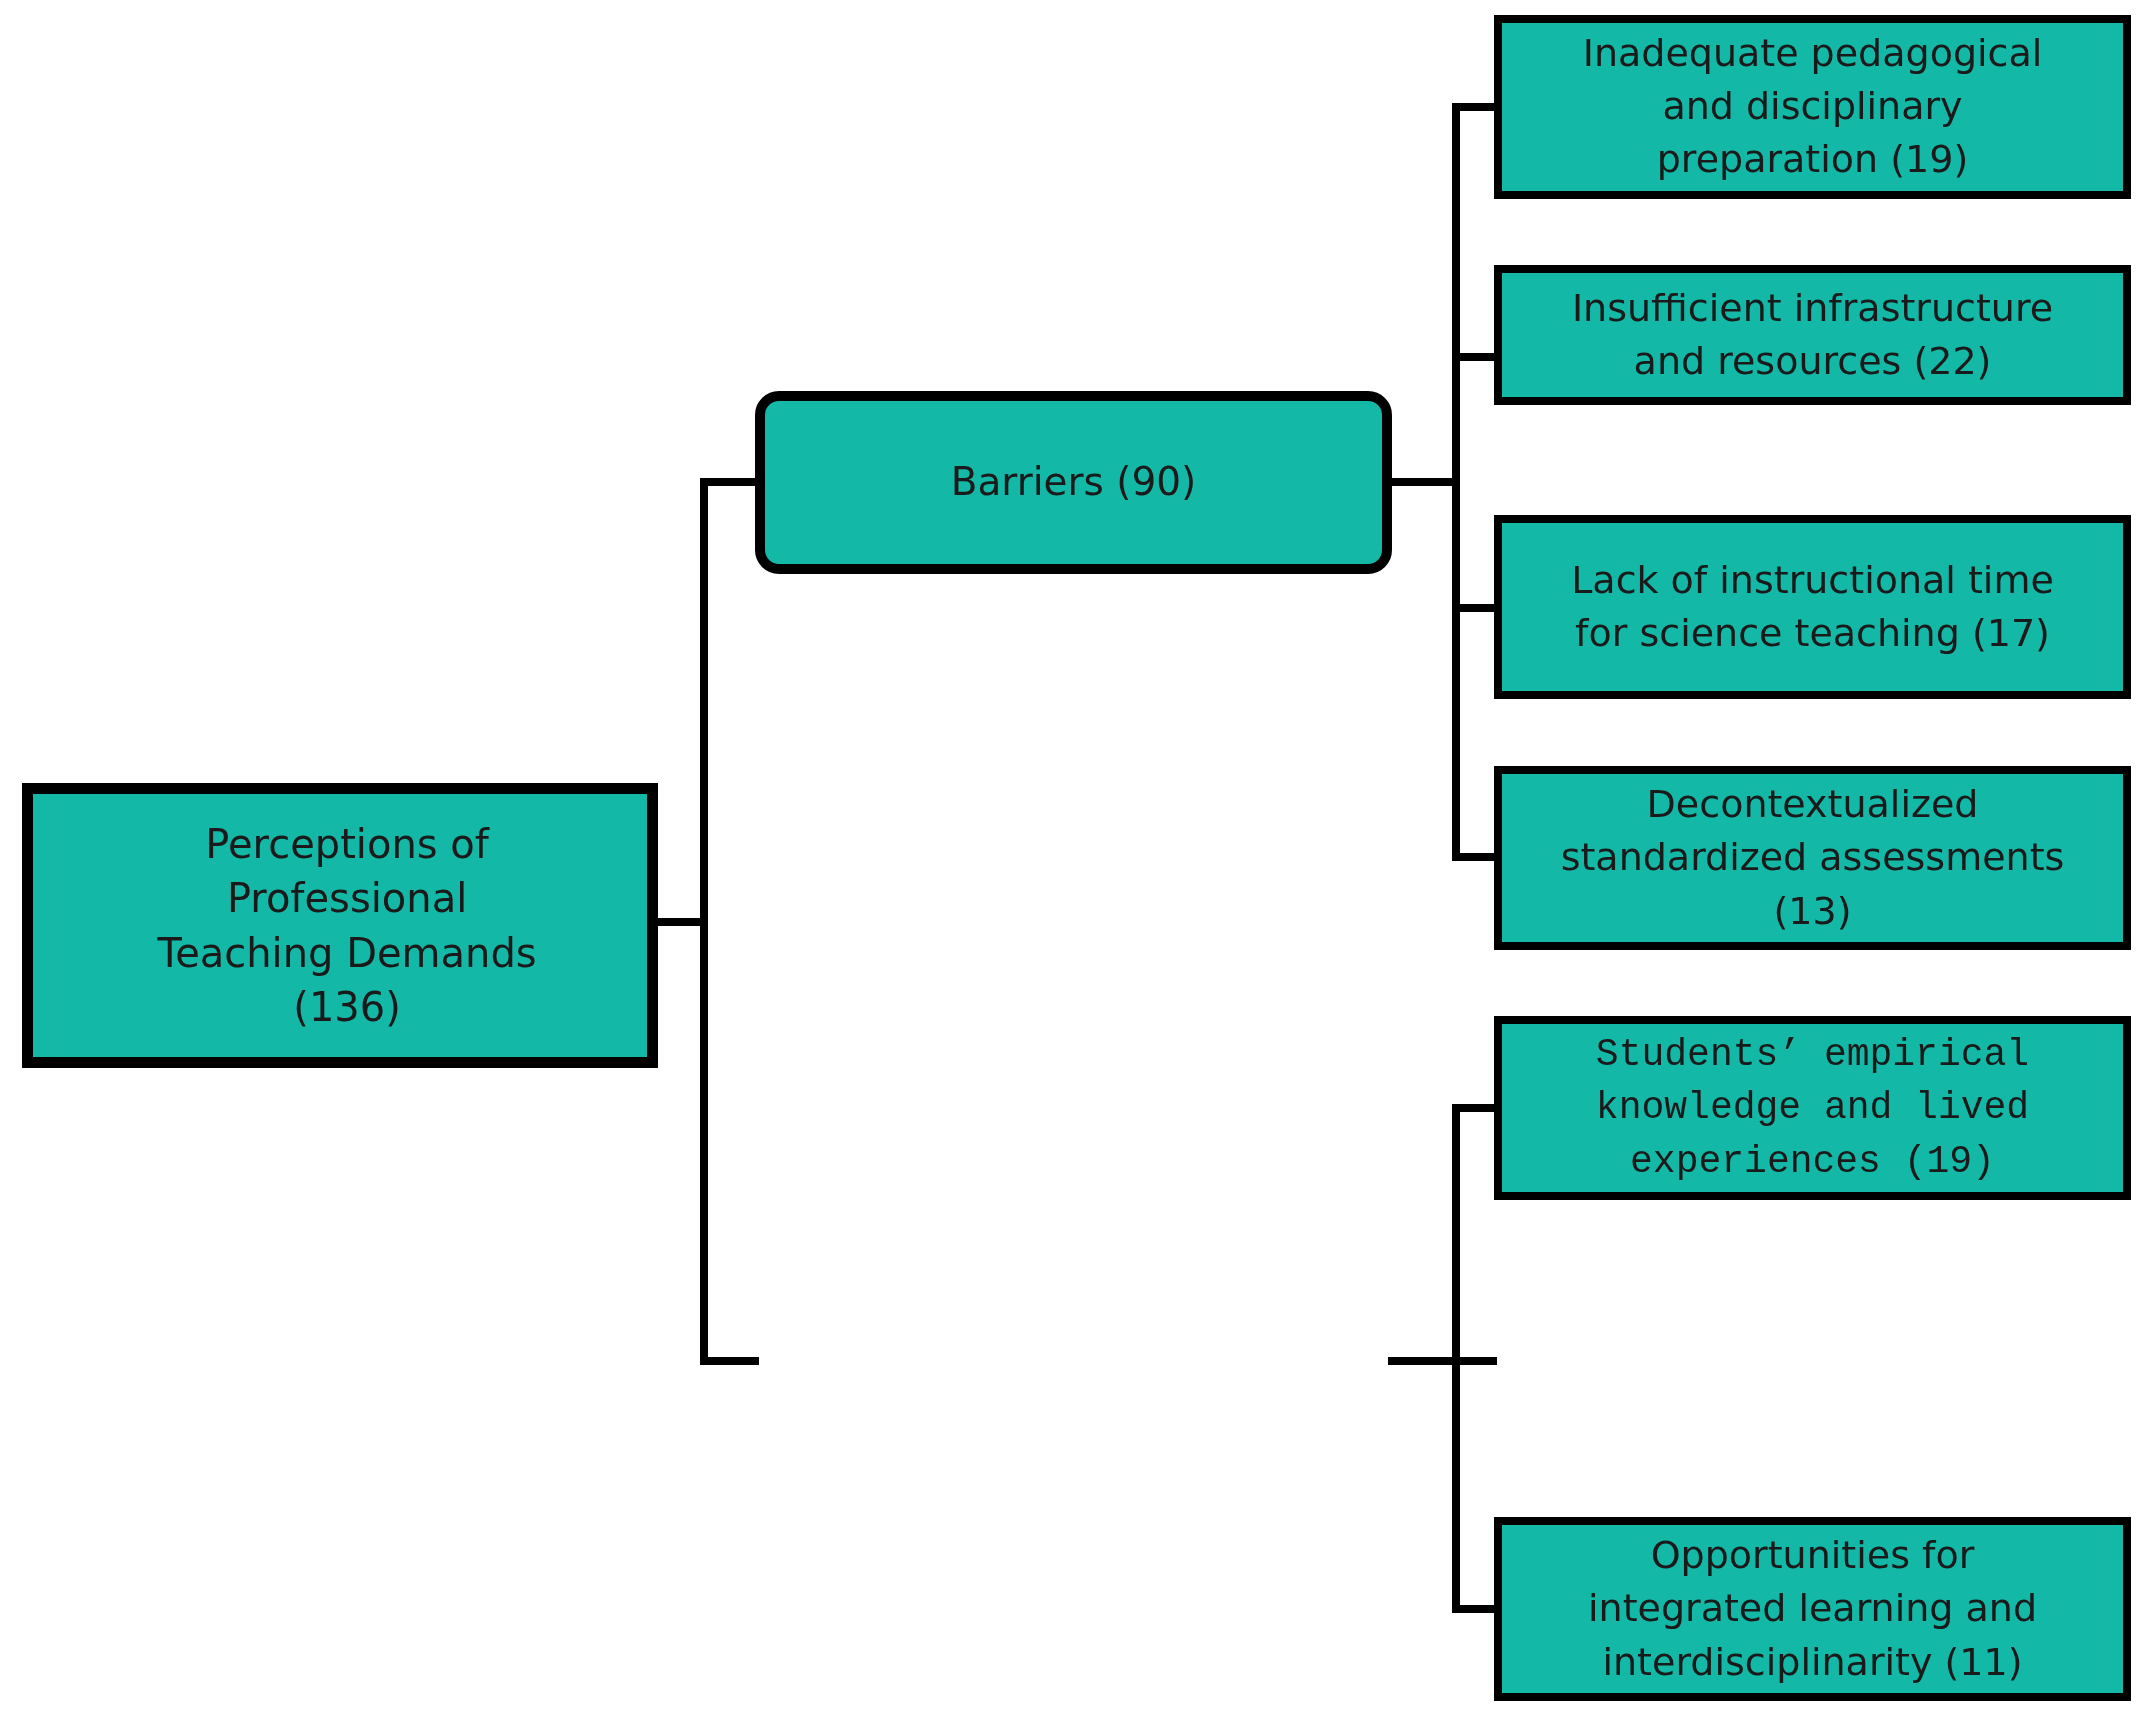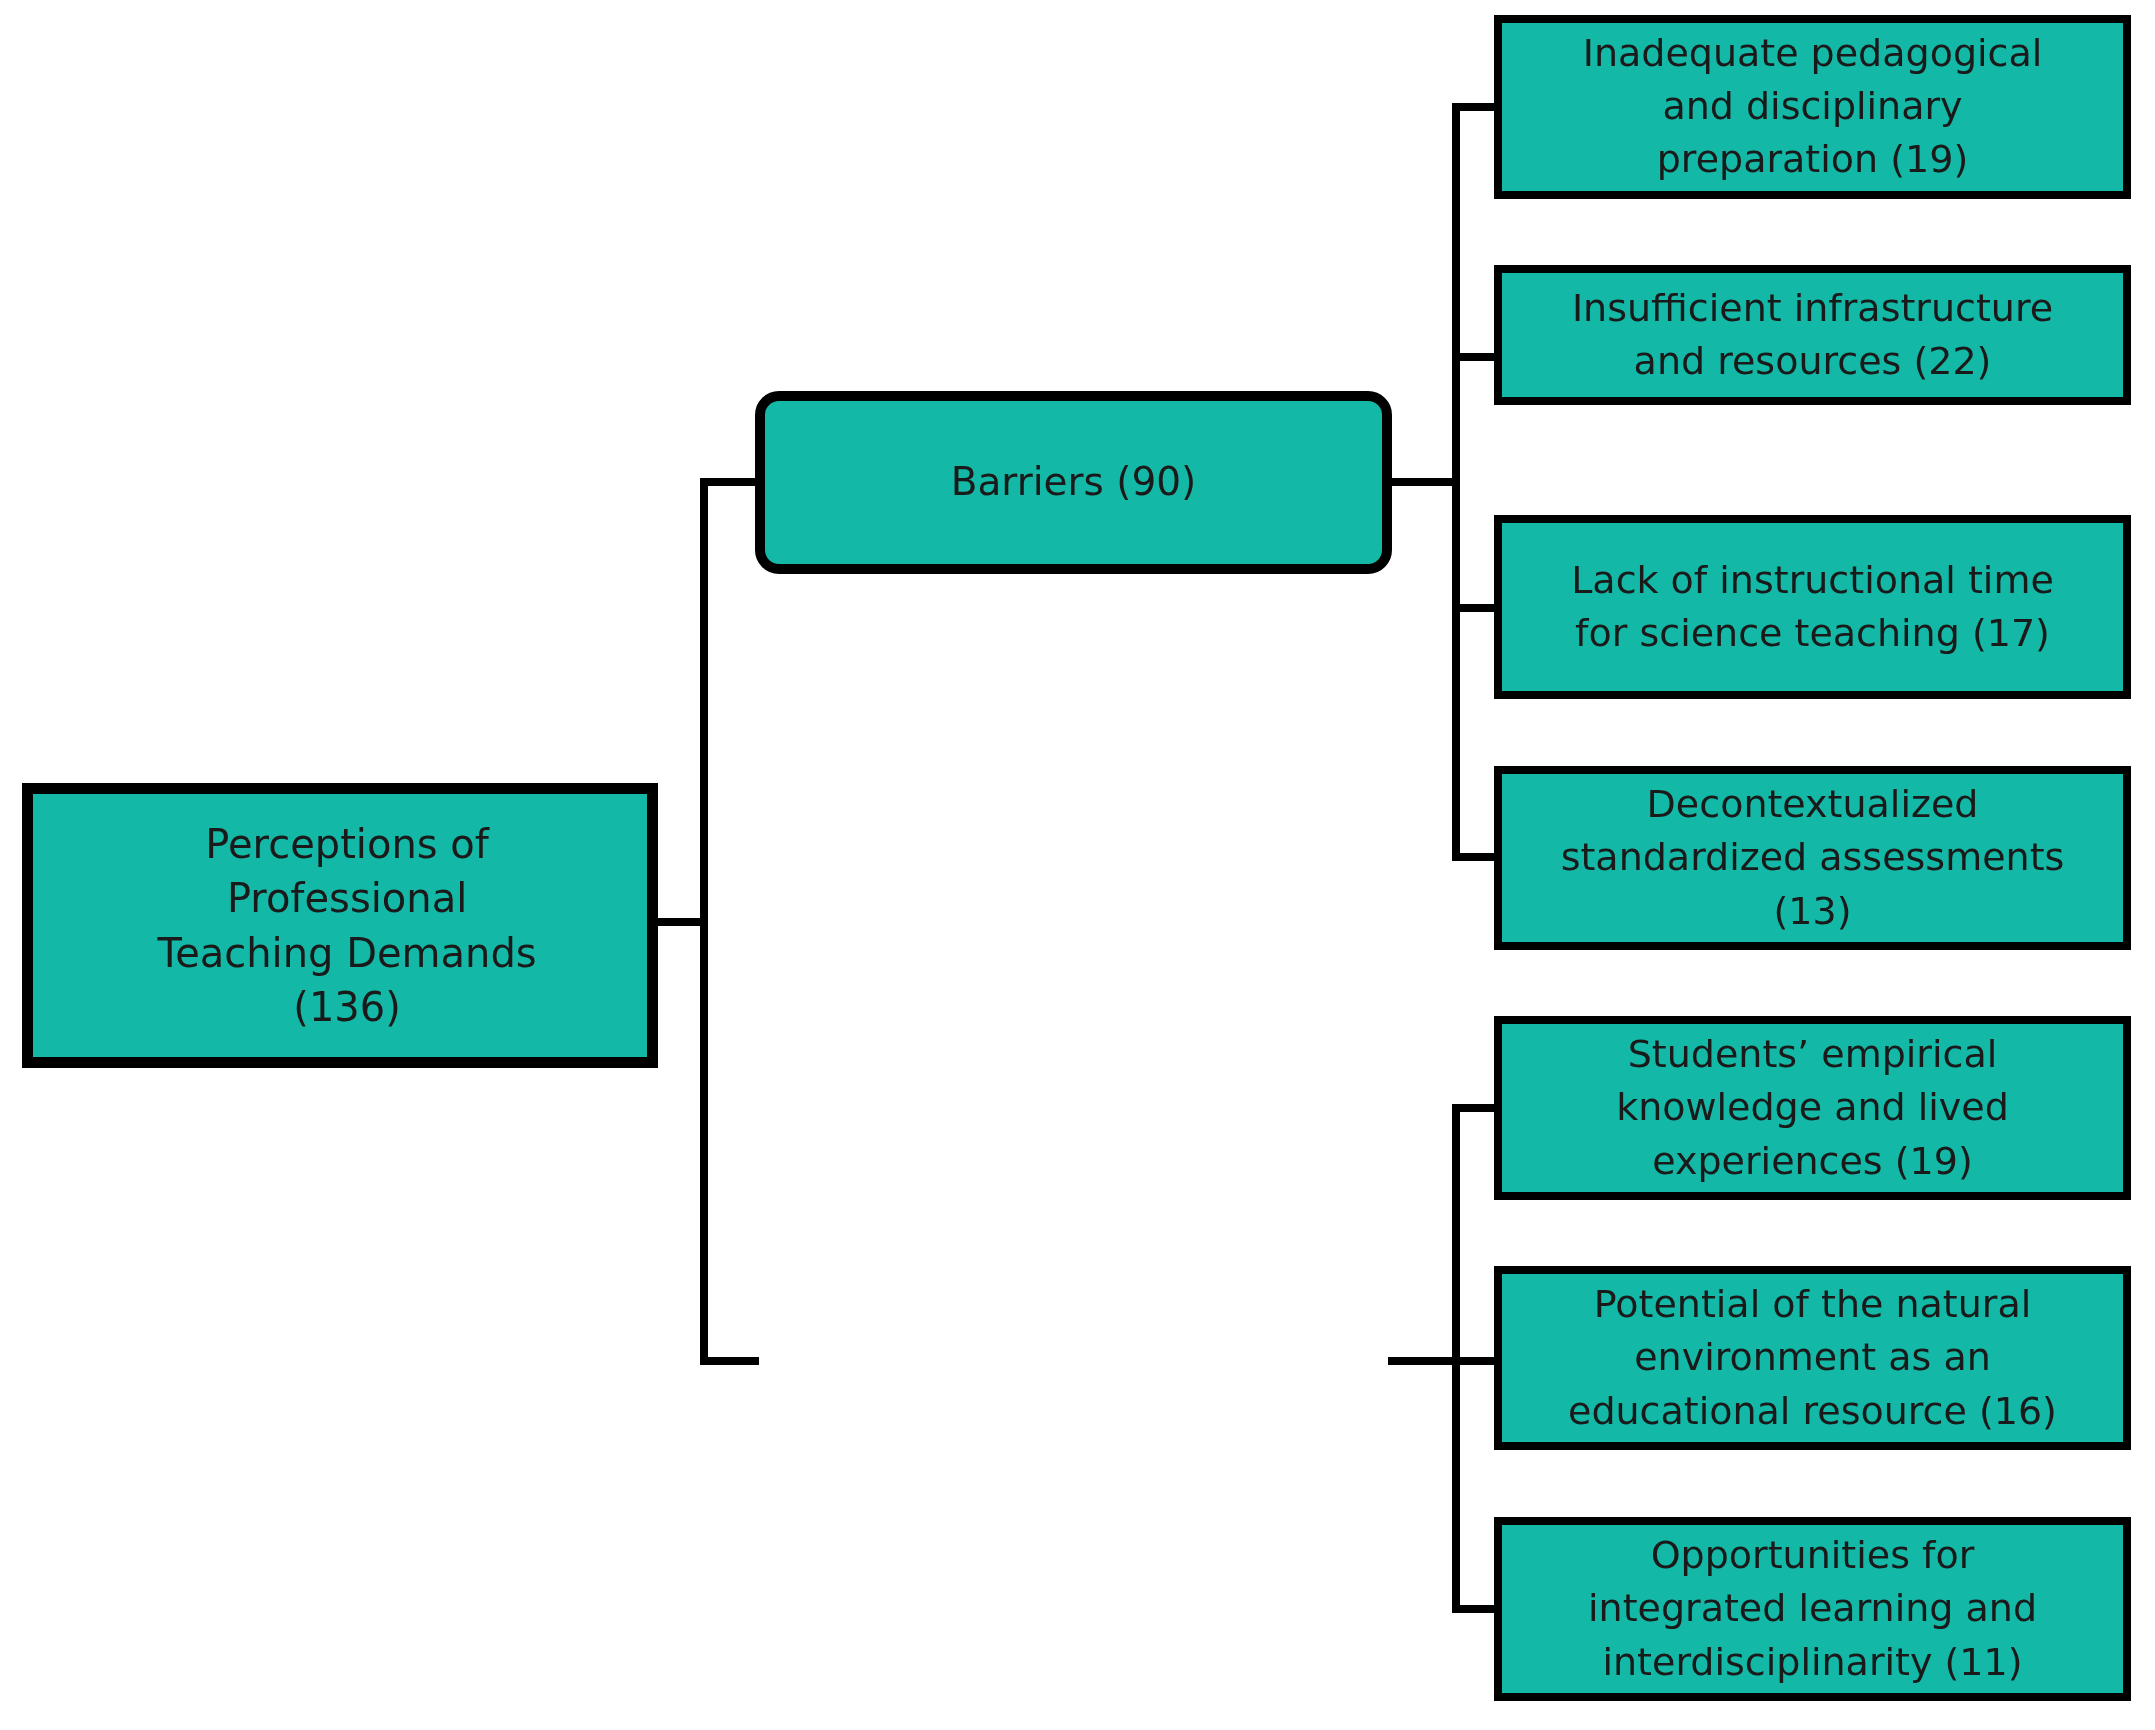--- a/index.html
+++ b/index.html
@@ -93,31 +93,26 @@
     <div class="label">Lack of instructional time
 for science teaching (17)</div>
   </div>
 
   <div class="node leaf-node" style="left:1494px; top:766px; width:637px; height:184px;">
     <div class="label">Decontextualized
 standardized assessments
 (13)</div>
   </div>
 
-  <div class="node leaf-node" style="left:1494px; top:1016px; width:637px; height:184px;">
+  <div class="node leaf-node" style="left:1494px; top:1016px; width:637px; height:184px;font-family:Liberation Mono, monospace;">
     <div class="label">Students’ empirical
 knowledge and lived
 experiences (19)</div>
   </div>
 
-  <div class="node leaf-node" style="left:1494px; top:1266px; width:637px; height:184px;">
-    <div class="label">Potential of the natural
-environment as an
-educational resource (16)</div>
-  </div>
 
   <div class="node leaf-node" style="left:1494px; top:1517px; width:637px; height:184px;">
     <div class="label">Opportunities for
 integrated learning and
 interdisciplinarity (11)</div>
   </div>
 
 </div>
 
 

